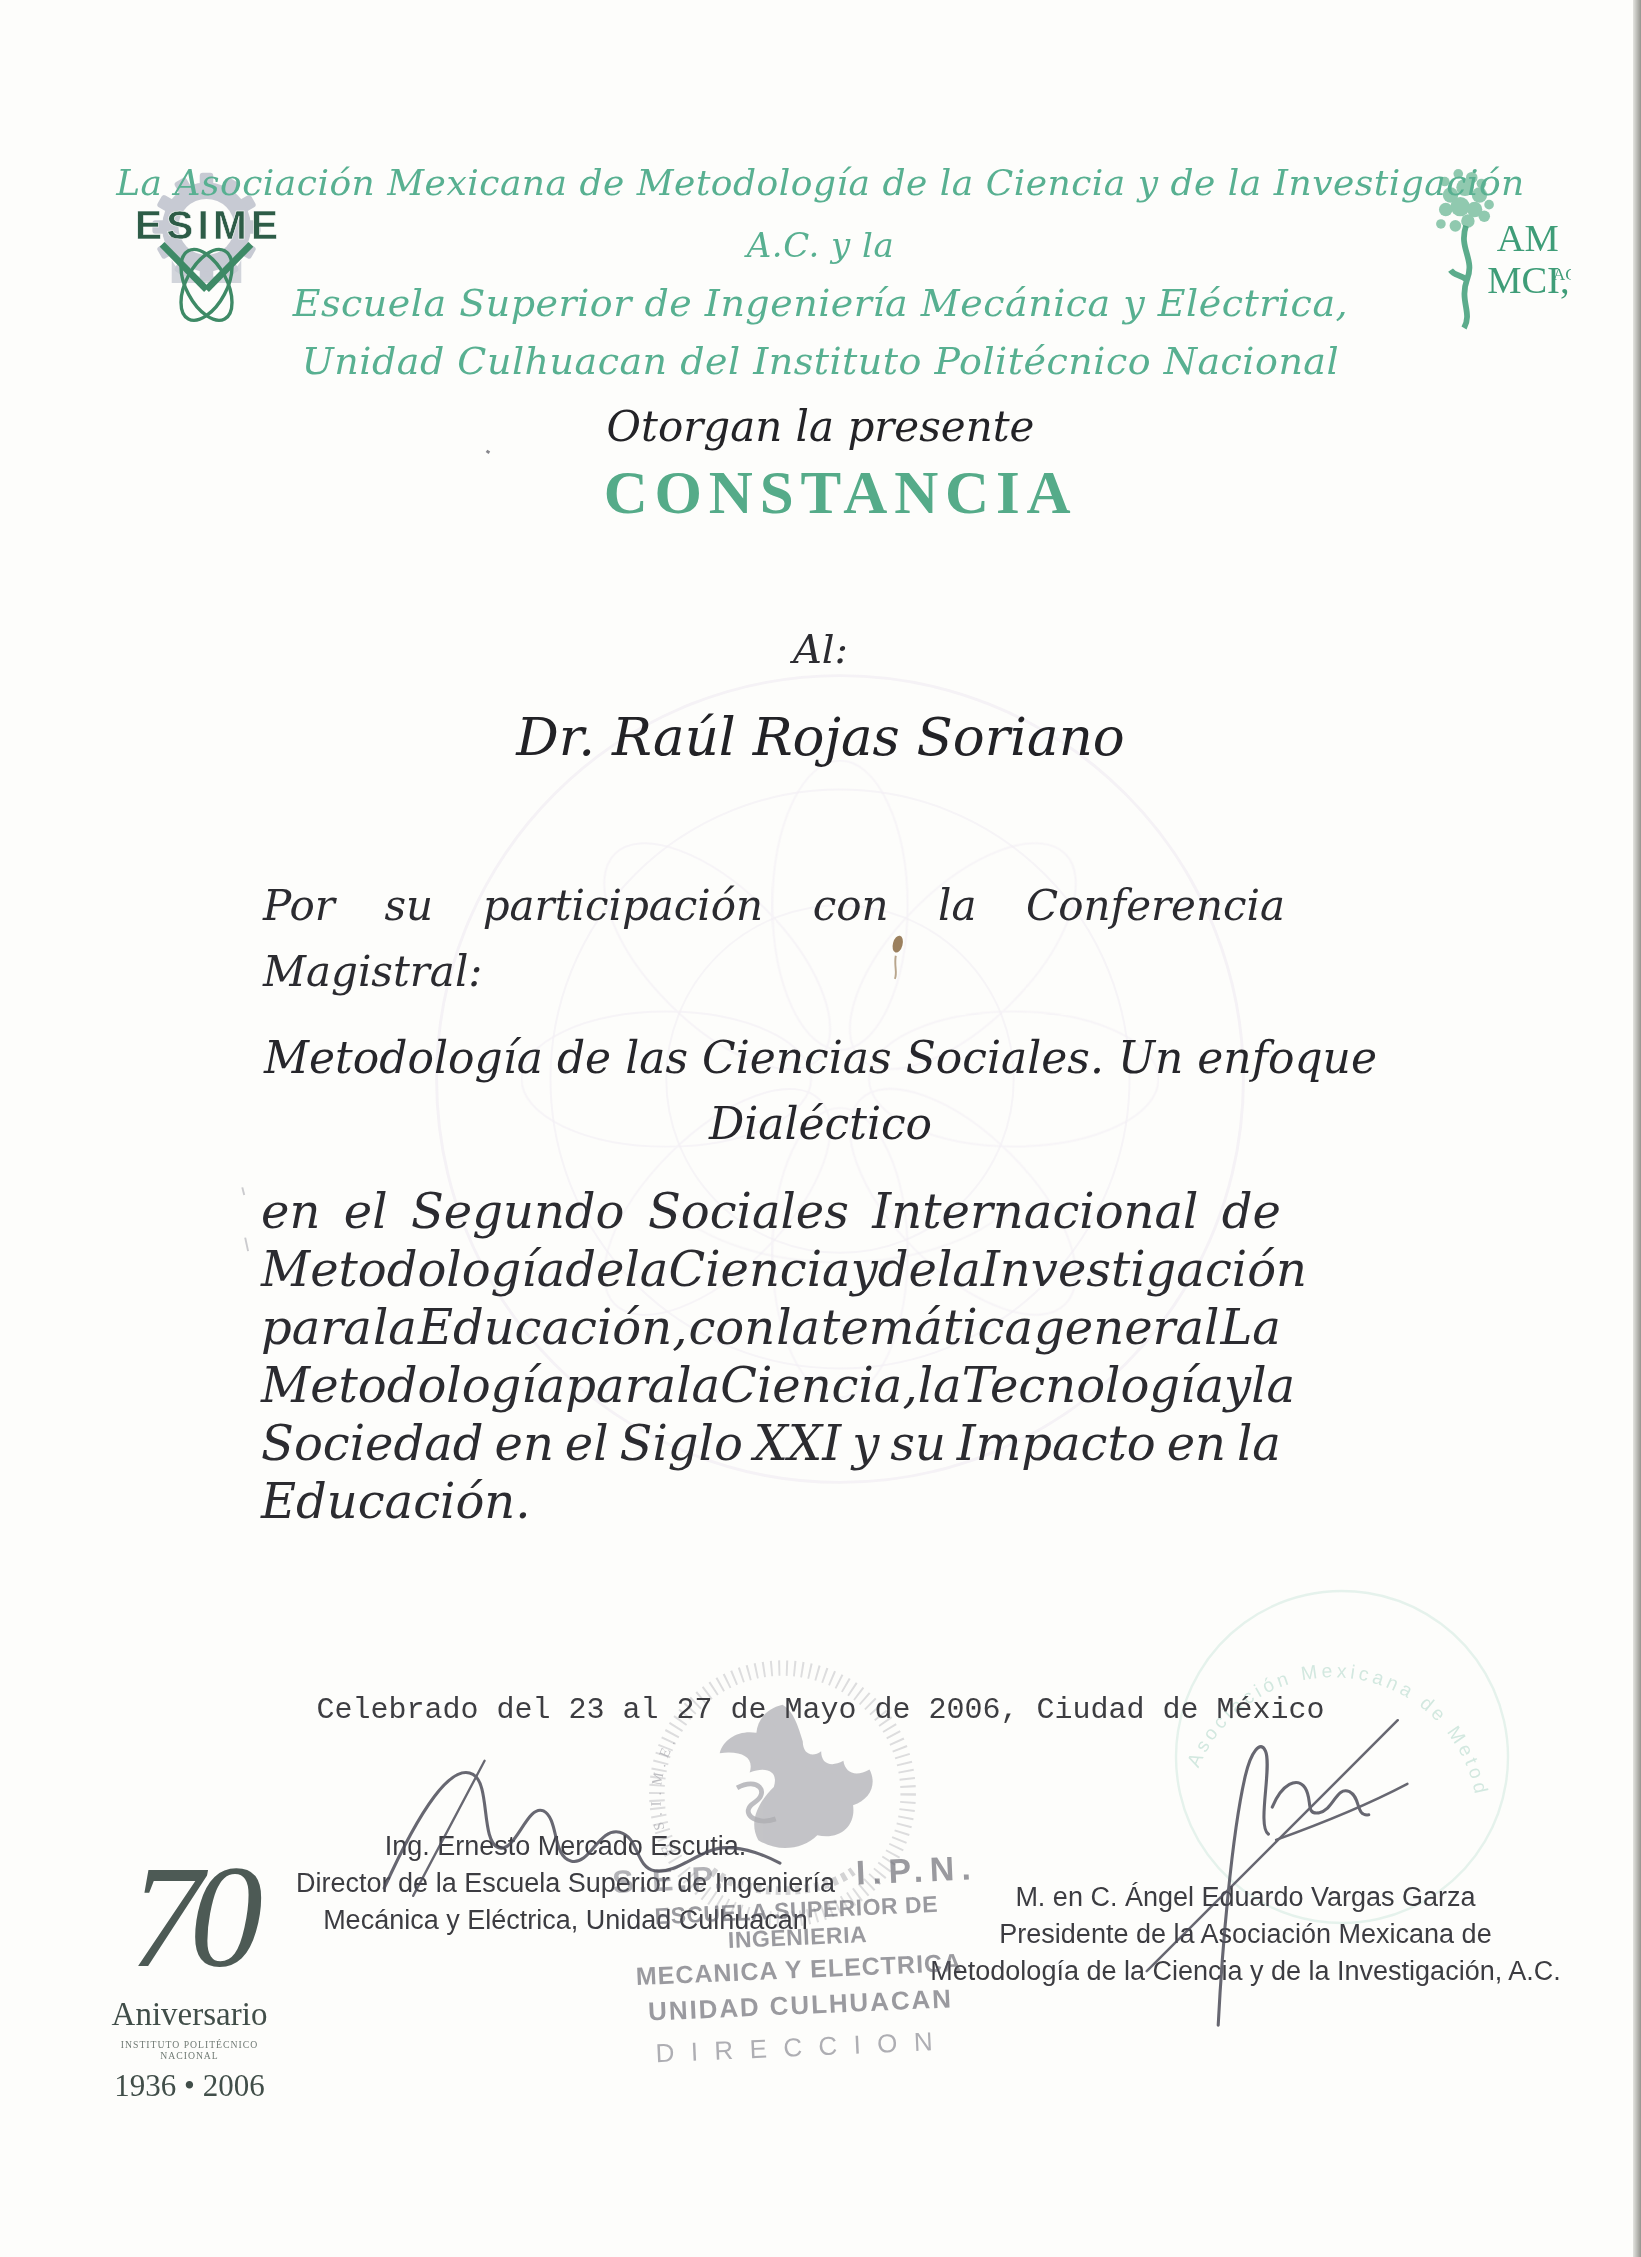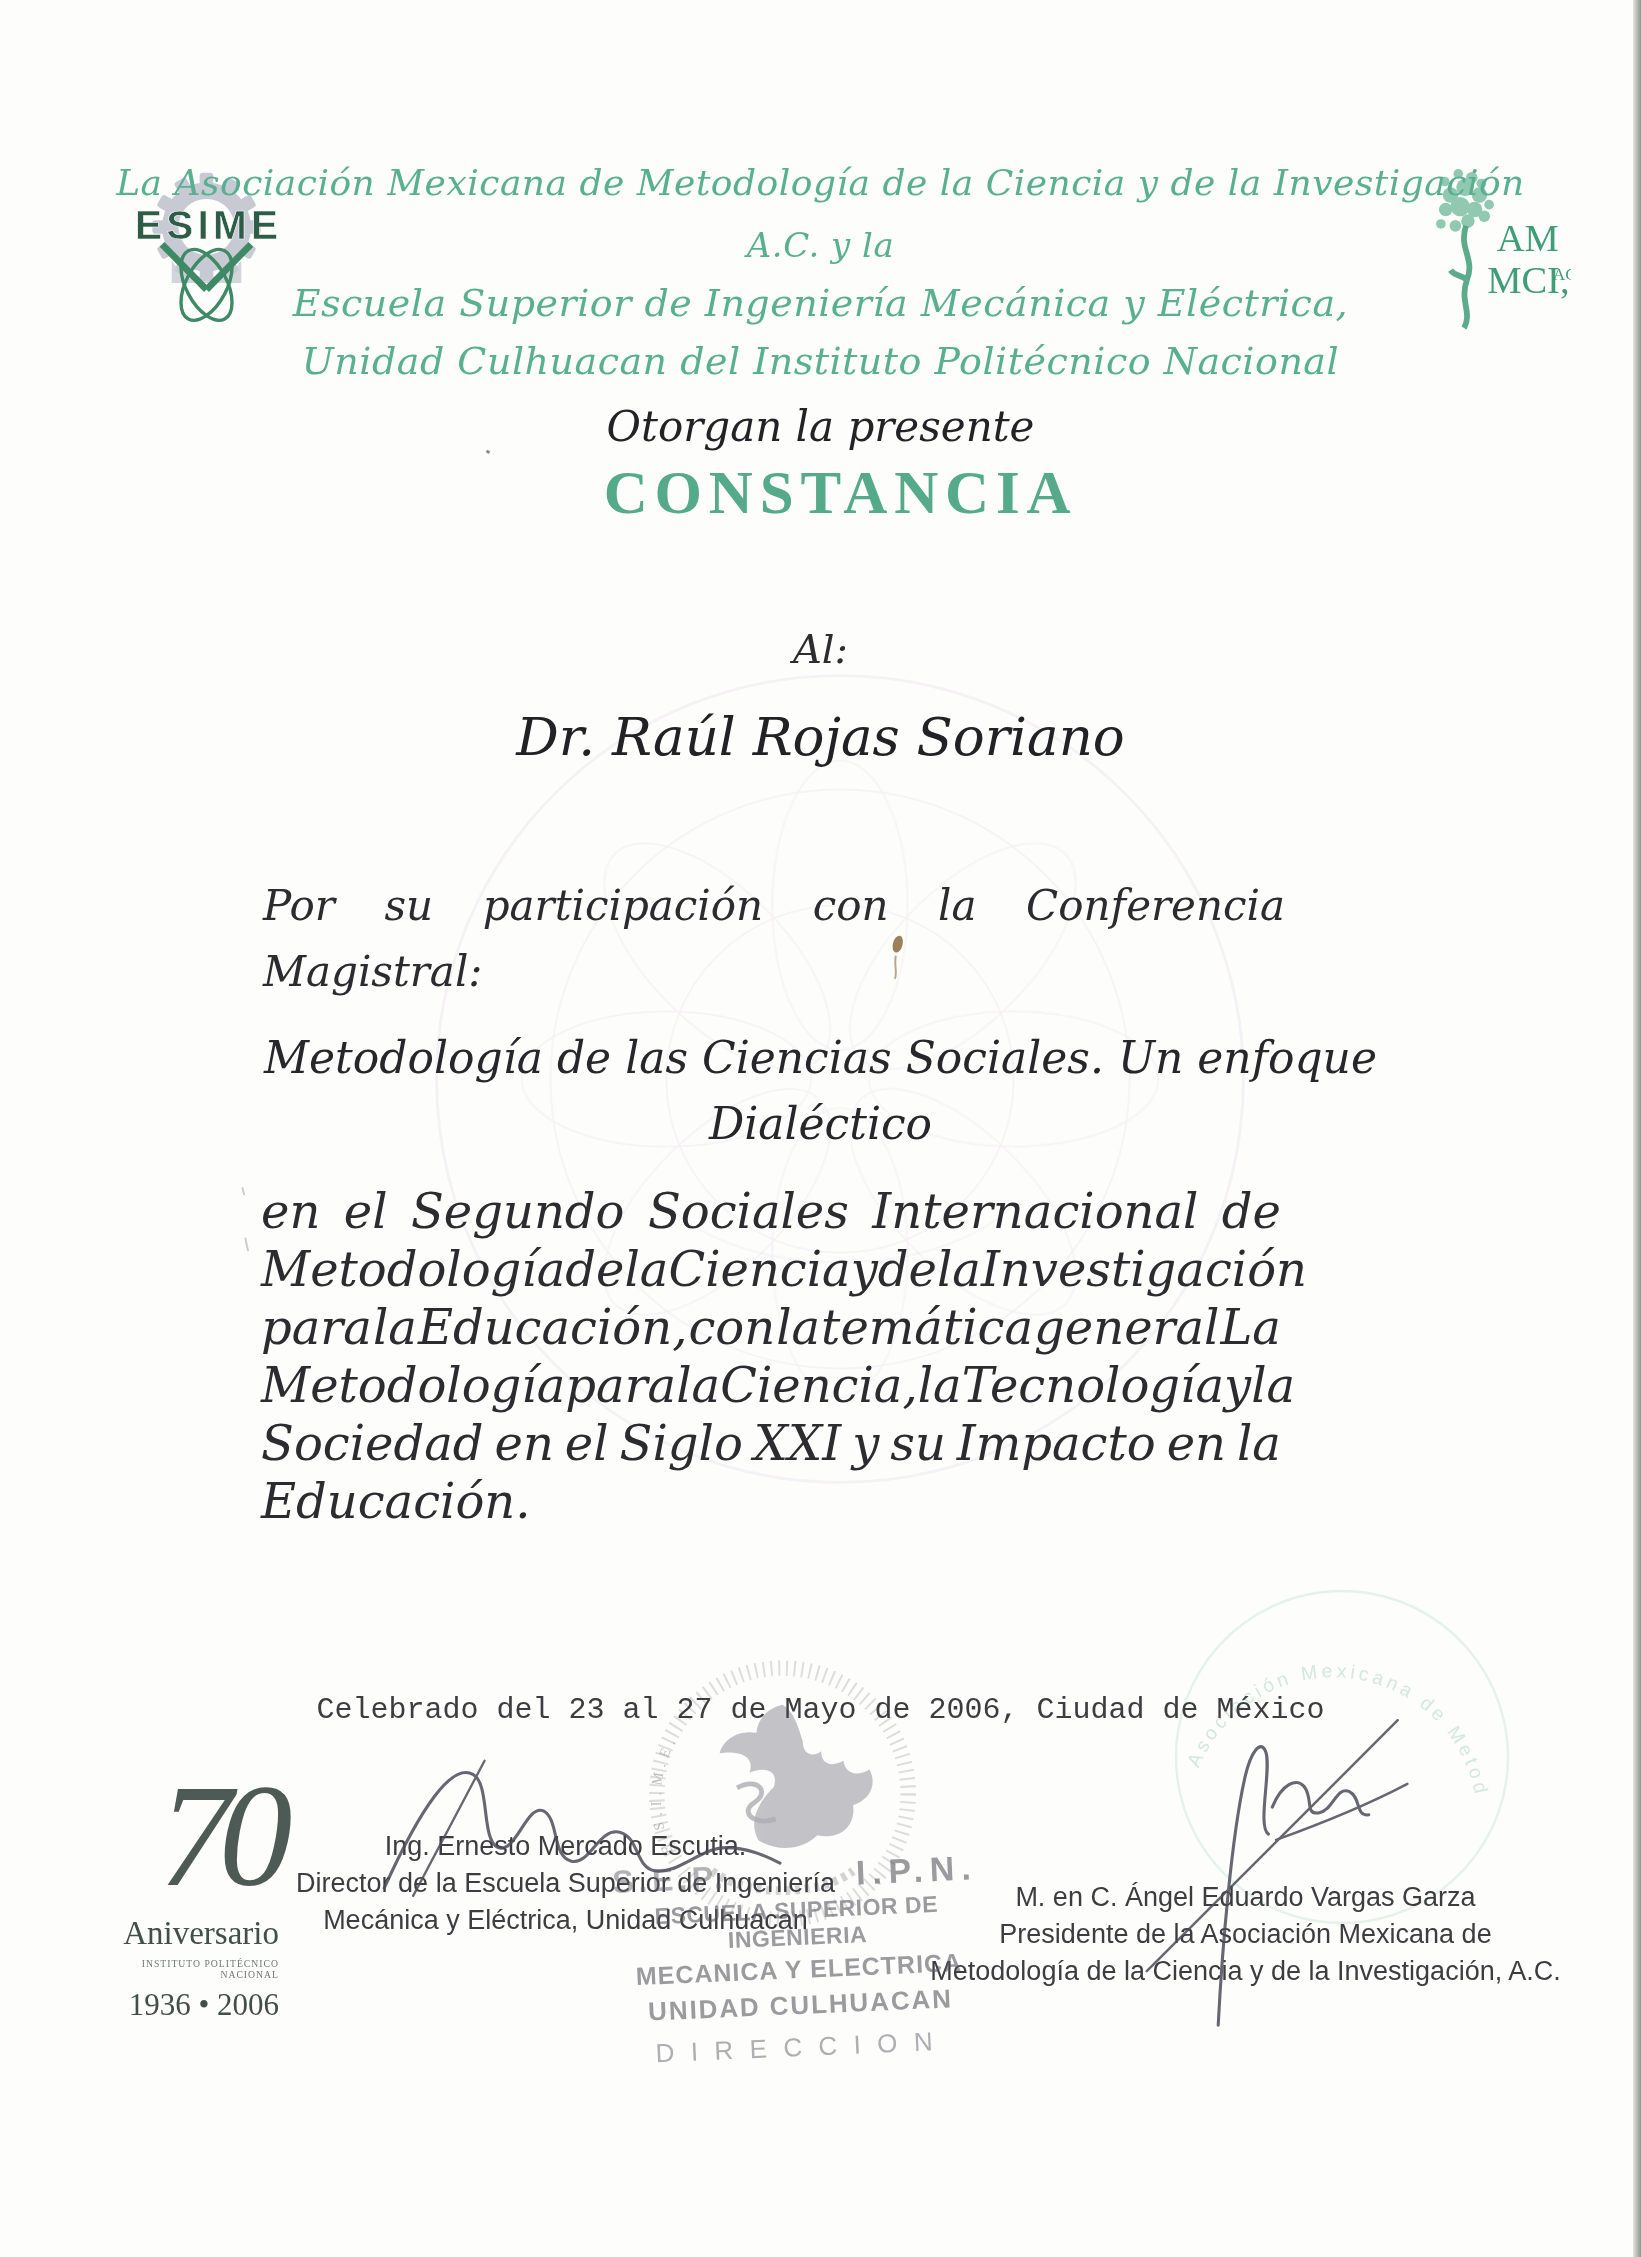--- a/index.html
+++ b/index.html
@@ -25,21 +25,21 @@
   .recipient{top:706px;font-size:53px;font-style:italic;color:#222226;}
   .bodytext{font-style:italic;color:#2b2b30;}
   .para1{left:263px;top:877px;width:1022px;font-size:42px;}
   .para1 .ln{height:66px;line-height:58px;}
   .conf-title{top:1025px;font-size:44px;line-height:66px;font-style:italic;color:#26262b;}
   .para2{left:261px;top:1184px;width:1020px;font-size:48px;}
   .para2 .ln{height:58px;line-height:54px;}
   [data-justify]{display:flex;justify-content:space-between;}
   .celebrado{top:1693px;font-family:Liberation Mono, monospace;font-size:30px;color:#3d3d41;}
   
-  .anniv{left:100px;top:1759px;width:179px;text-align:right;color:#4d5a55;}
+  .anniv{left:100px;top:1840px;width:179px;text-align:center;color:#4d5a55;}
   .anniv .seventy{font-family:"Liberation Serif",serif;font-style:italic;font-size:147px;line-height:154px;letter-spacing:-13.5px;font-weight:500;}
   .anniv .label{font-family:"Liberation Serif",serif;font-size:33px;margin-top:1.9px;color:#414e49;}
   .anniv .inst{font-family:"Liberation Serif",serif;font-size:9.7px;letter-spacing:1px;color:#707a74;margin-top:5.8px;}
   .anniv .years{font-family:"Liberation Serif",serif;font-size:31px;margin-top:7.7px;color:#414e49;}
   
   .signer{font-family:"Liberation Sans",sans-serif;font-size:27px;line-height:37px;text-align:center;color:#3c3c41;}
   .signer-left{left:237px;top:1828px;width:657px;}
   .signer-right{left:917px;top:1879px;width:657px;}
   
   .ipn-stamp{

